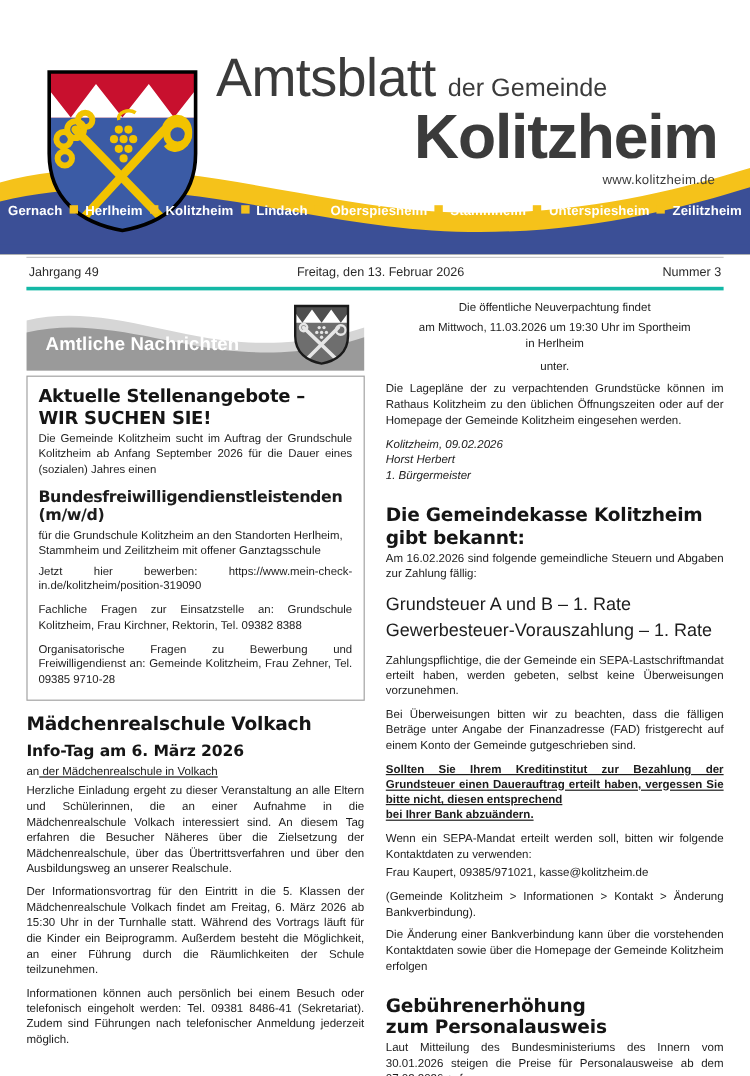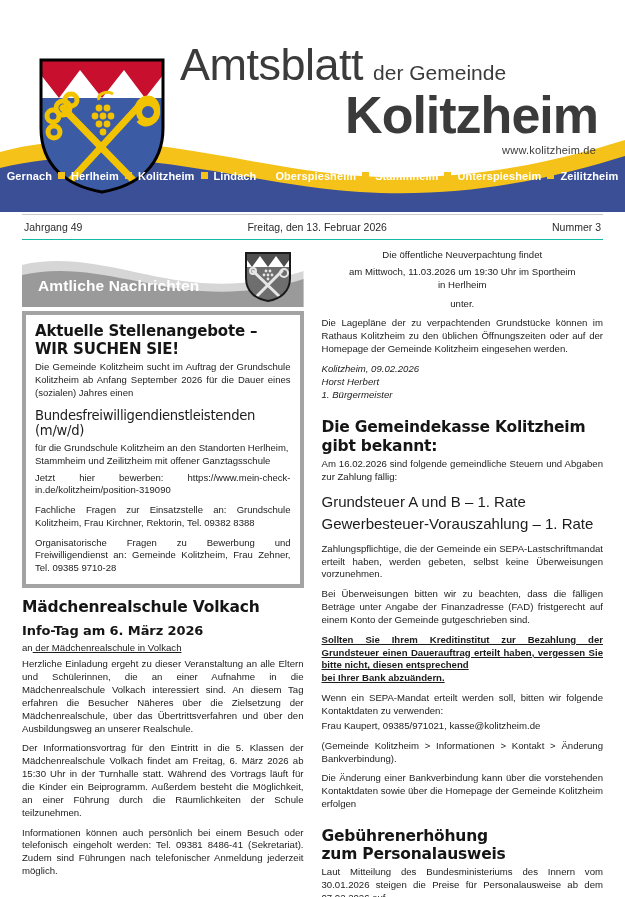--- a/index.html
+++ b/index.html
@@ -100,21 +100,21 @@
     width: 7px;
     height: 7px;
     background: #f5c21a;
     margin: 0 6px 0 6px;
     vertical-align: 1px;
   }
 
   
   .issuebar {
     border-top: 1px solid #c9c9c9;
-    border-bottom: 1px solid #14b8a6;
+    border-bottom: 3px solid #14b8a6;
     display: flex;
     justify-content: space-between;
     align-items: center;
     font-size: 10.5px;
     color: #2b2b2b;
     padding: 6px 2px 6px 2px;
     margin-top: 2px;
   }
   .issuebar .mid { flex: 1; text-align: center; }
   .issuebar .right { text-align: right; }
@@ -173,29 +173,29 @@
   }
   p.body.tight { margin-bottom: 4px; }
   p.center { text-align: center; }
   p.left { text-align: left; }
   b, strong { font-weight: 400; }
   .u { text-decoration: underline; }
   .ul-bold { font-weight: 700; text-decoration: underline; }
 
   
   .jobbox {
-    border: 4px solid #a3a3a3;
+    border: 1px solid #a3a3a3;
     padding: 8px 9px 9px 9px;
     margin-bottom: 10px;
   }
   .jobbox h2.headline { font-size: 15px; }
   .jobbox h3.bigsub {
     font-family: "DejaVu Sans", sans-serif;
     font-size: 13.2px;
-    font-weight: 400;
+    font-weight: 700;
     margin: 8px 0 3px 0;
     line-height: 1.2;
     letter-spacing: -0.3px;
   }
   .jobbox p.body { font-size: 9.5px; }
   .sig { font-style: italic; font-size: 9.6px; line-height: 1.34; margin: 0 0 9px 0; }
   .sig div { white-space: nowrap; }
 
   .taxline { font-size: 15px; line-height: 1.5; margin: 0; }
   .spacer-8 { height: 8px; }

